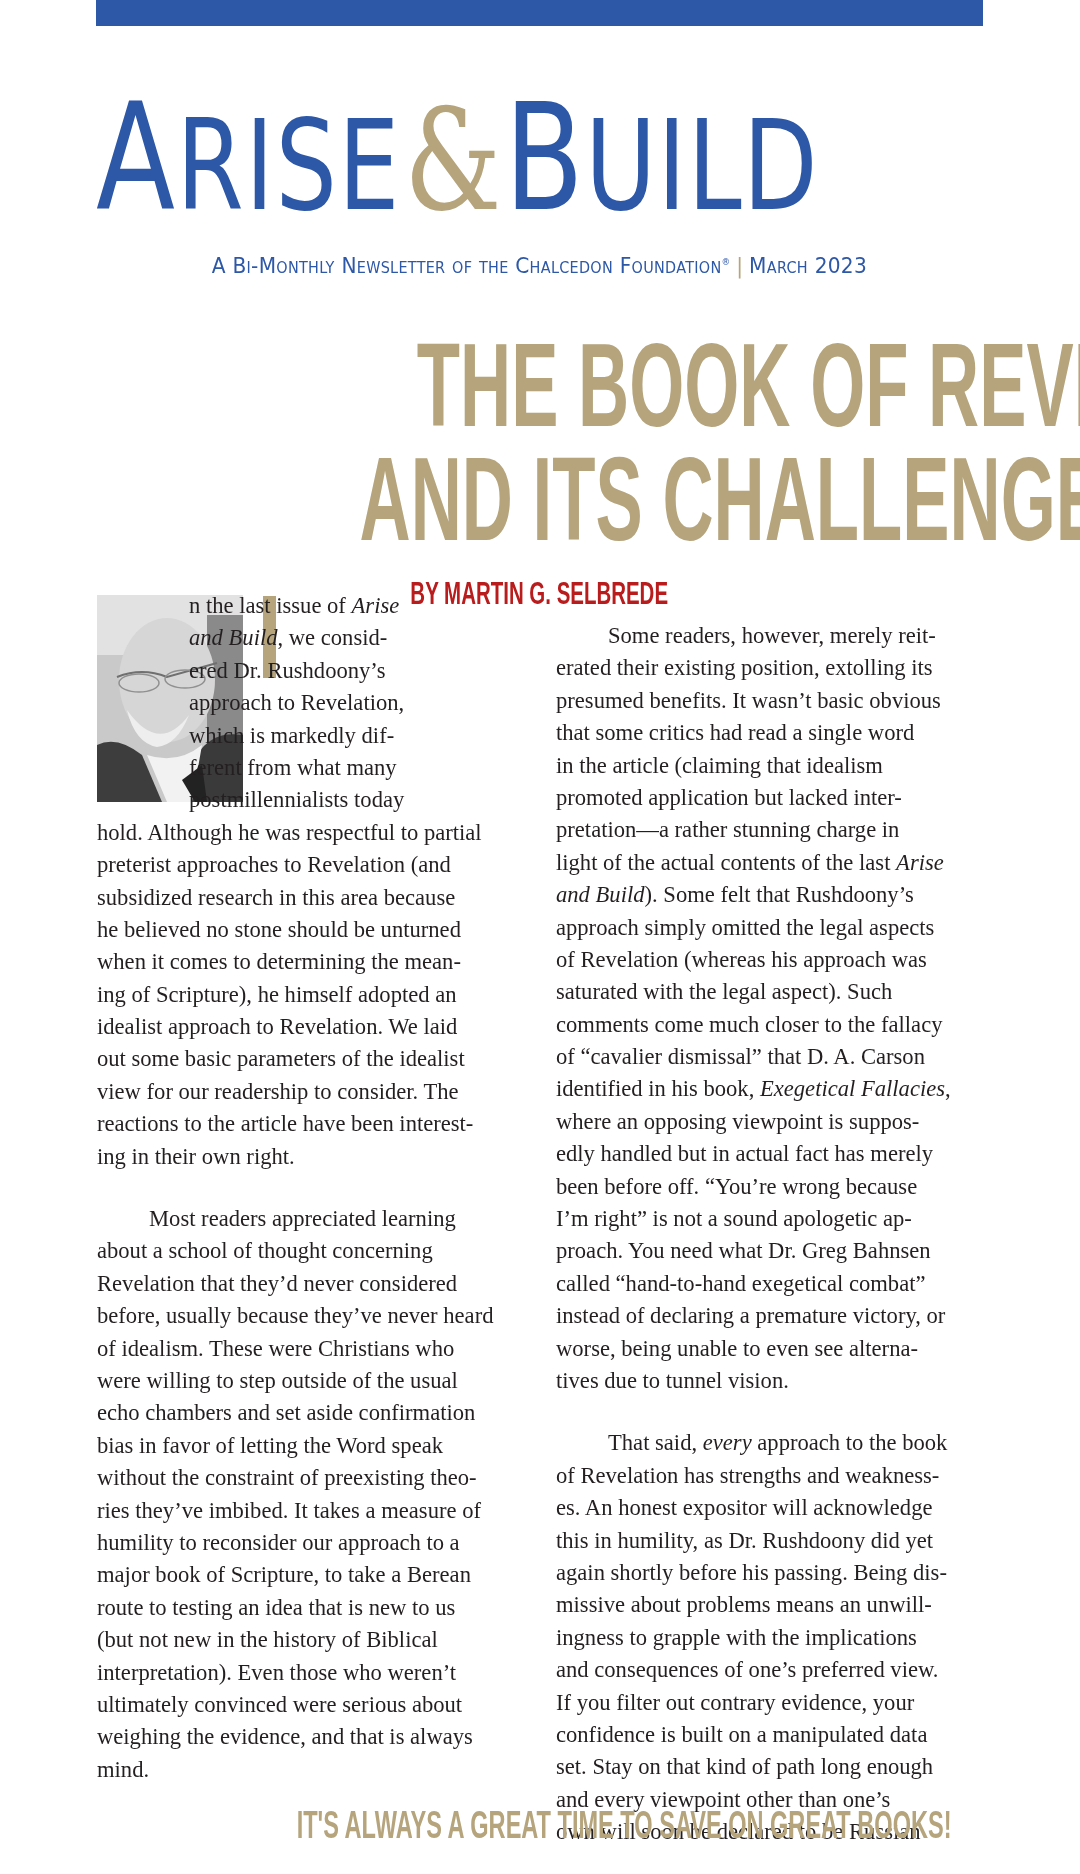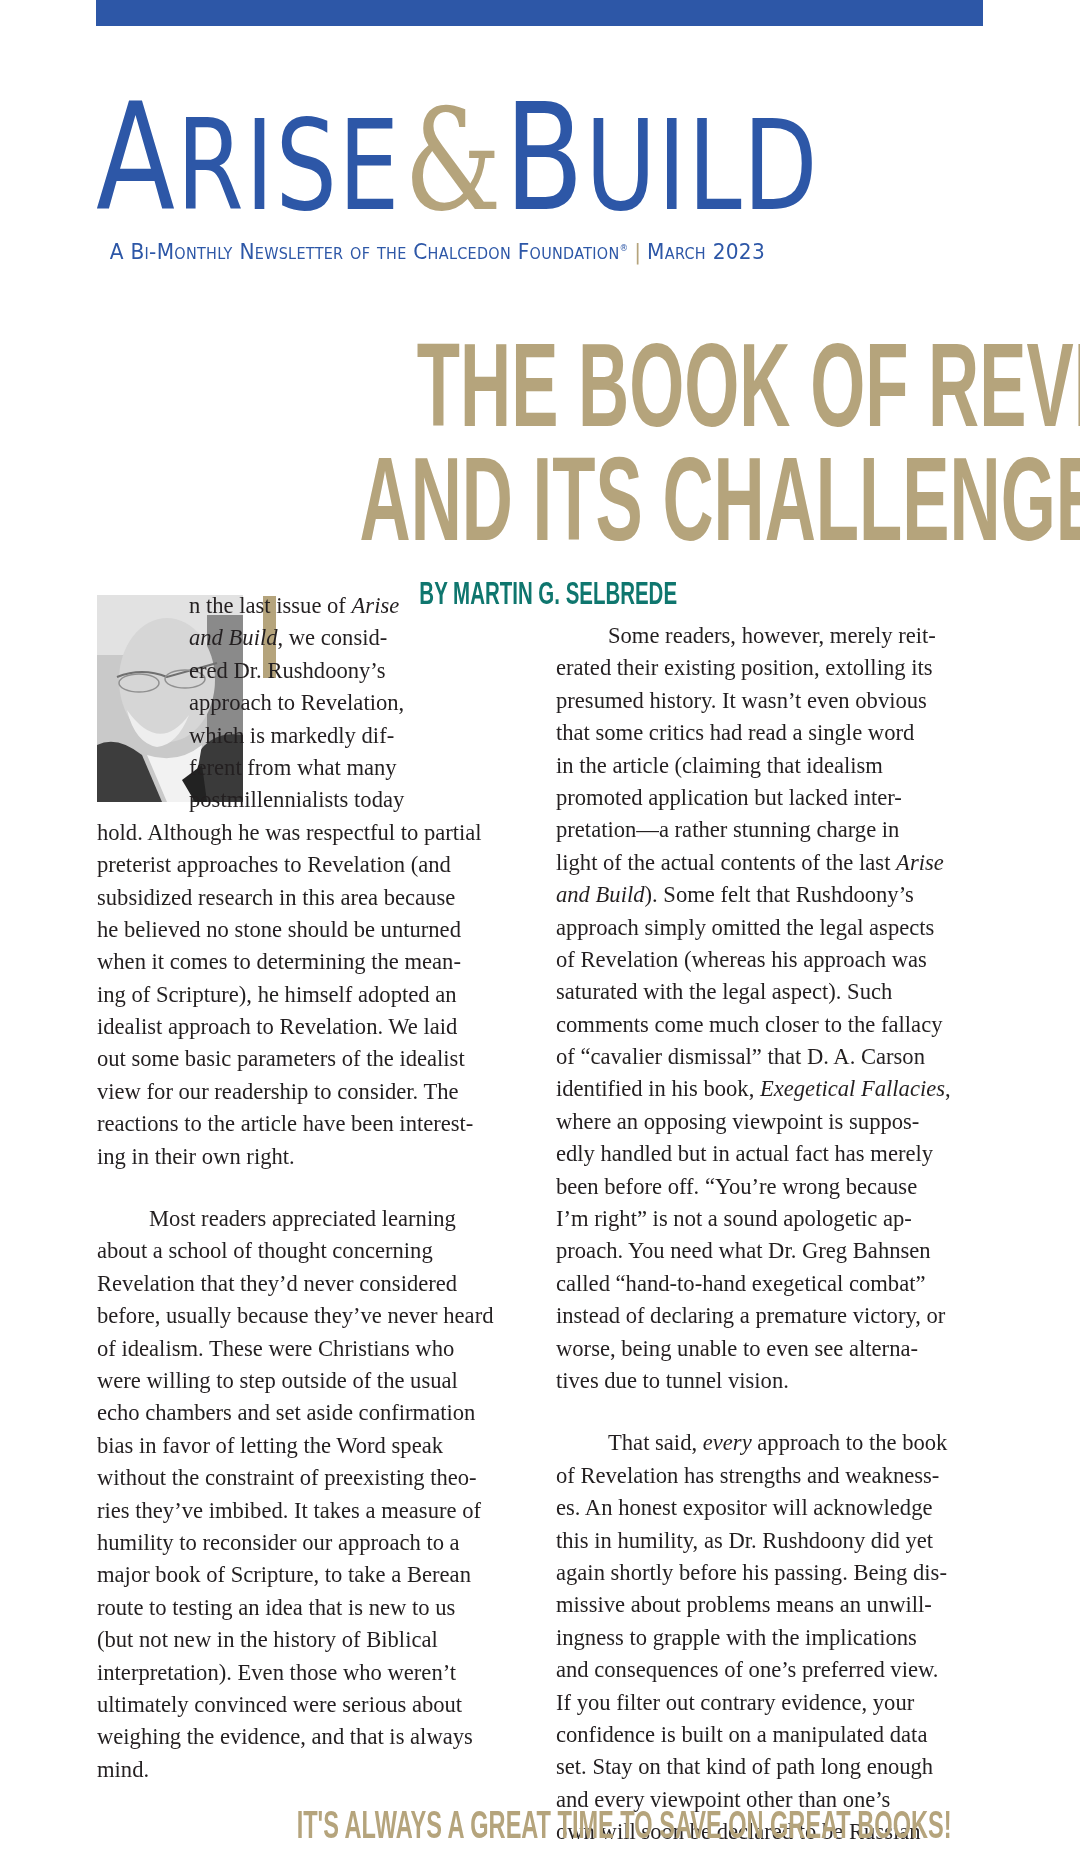--- a/index.html
+++ b/index.html
@@ -10,36 +10,36 @@
 
   .masthead { position: absolute; left: 96px; top: 84px; width: 890px; height: 130px;
               white-space: nowrap; line-height: 1; }
   .mast-word { font-family: "DejaVu Sans", sans-serif; font-weight: normal; color: #2d57a7;
                display: inline-block; vertical-align: baseline; letter-spacing: 2px; }
   .mast-cap { font-size: 148px; }
   .mast-small { font-size: 124px; }
   .mast-amp { font-family: "DejaVu Serif", serif; color: #b5a47c; font-size: 140px; display: inline-block; margin: 0 4px; }
   .masthead-inner { transform: scaleX(0.78); transform-origin: left bottom; display: inline-block; }
 
-  .subtitle { position: absolute; left: 96px; top: 240px; width: 887px; text-align: left;
+  .subtitle { position: absolute; left: 96px; top: 254px; width: 887px; text-align: center;
               font-family: "DejaVu Sans", sans-serif; font-size: 21px; color: #2d57a7;
               font-variant: small-caps; letter-spacing: 0.3px; white-space: nowrap; }
   .subtitle .reg { font-size: 9px; vertical-align: super; }
   .subtitle .divider { color: #b5a47c; margin: 0 6px; }
   .subtitle-inner { display: inline-block; transform: scaleX(0.96); }
 
   .title { position: absolute; left: 96px; width: 887px; text-align: center;
            font-family: "Liberation Sans", sans-serif; font-weight: bold; color: #b5a47c;
            font-size: 118px; line-height: 1; white-space: nowrap; }
   .title span { display: inline-block; transform: scaleX(0.6); transform-origin: center; }
   .title-1 { top: 326px; }
   .title-2 { top: 440px; }
 
-  .byline { position: absolute; left: 105px; width: 887px; top: 578px; text-align: center;
-            font-family: "Liberation Sans", sans-serif; font-weight: bold; color: #0f766e;
+  .byline { position: absolute; left: 96px; width: 887px; top: 578px; text-align: center;
+            font-family: "Liberation Sans", sans-serif; font-weight: bold; color: #b91c1c;
             font-size: 31px; line-height: 1; white-space: nowrap; }
   .byline span { display: inline-block; transform: scaleX(0.66); transform-origin: center; }
 
   .column { position: absolute; top: 590px; font-size: 22.6px; line-height: 32.4px; color: #231f20; }
   .col-left { left: 97px; width: 432px; }
   .col-right { left: 556px; width: 432px; }
   .line { display: block; white-space: nowrap; height: 32.4px; }
   .line.indent { padding-left: 52px; margin-top: 30px; }
   .line.wrapped { padding-left: 92px; }
   em { font-style: italic; }
@@ -130,21 +130,21 @@
     <span class="line"><span>route to testing an idea that is new to us</span></span>
     <span class="line"><span>(but not new in the history of Biblical</span></span>
     <span class="line"><span>interpretation). Even those who weren’t</span></span>
     <span class="line"><span>ultimately convinced were serious about</span></span>
     <span class="line"><span>weighing the evidence, and that is always</span></span>
     <span class="line"><span>mind.</span></span>
   </div>
 <div class="column col-right" id="col-right">
     <span class="line indent"><span>Some readers, however, merely reit-</span></span>
     <span class="line"><span>erated their existing position, extolling its</span></span>
-    <span class="line"><span>presumed history. It wasn’t even obvious</span></span>
+    <span class="line"><span>presumed benefits. It wasn’t basic obvious</span></span>
     <span class="line"><span>that some critics had read a single word</span></span>
     <span class="line"><span>in the article (claiming that idealism</span></span>
     <span class="line"><span>promoted application but lacked inter-</span></span>
     <span class="line"><span>pretation—a rather stunning charge in</span></span>
     <span class="line"><span>light of the actual contents of the last </span><em>Arise</em></span>
     <span class="line"><em>and Build</em><span>). Some felt that Rushdoony’s</span></span>
     <span class="line"><span>approach simply omitted the legal aspects</span></span>
     <span class="line"><span>of Revelation (whereas his approach was</span></span>
     <span class="line"><span>saturated with the legal aspect). Such</span></span>
     <span class="line"><span>comments come much closer to the fallacy</span></span>

